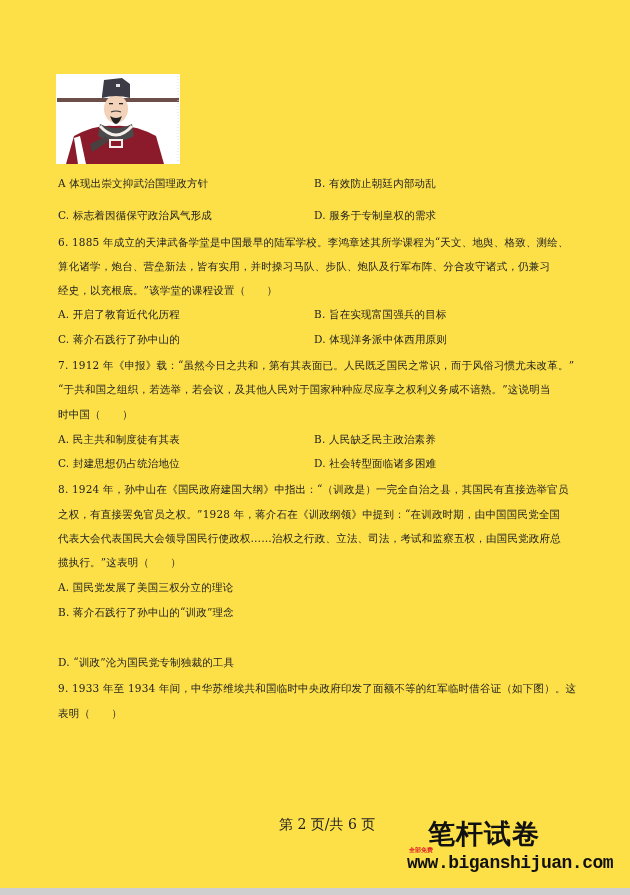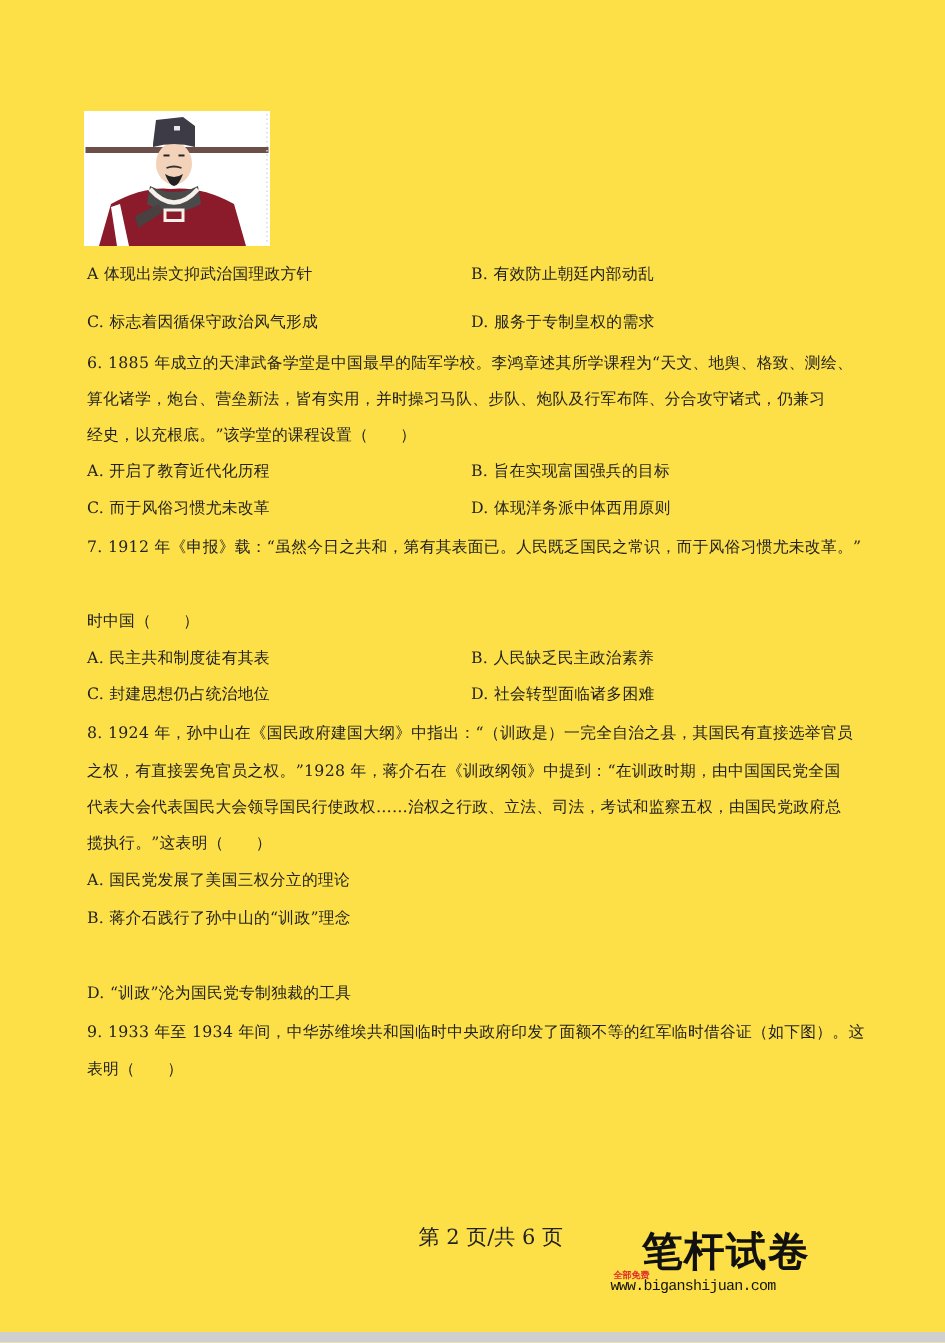--- a/index.html
+++ b/index.html
@@ -14,21 +14,21 @@
     position: absolute; left: 56px; top: 74px; width: 124px; height: 90px; background: #fff;
   }
   .line { position: absolute; font-size: 10.5px; line-height: 14px; white-space: nowrap; color: #222; letter-spacing: 0.2px; }
   .opt-left { left: 58px; }
   .opt-right { left: 314px; }
   .stem { left: 58px; }
 
   .footer-page { position: absolute; left: 279px; top: 816px; font-size: 14px; color: #222; }
   .wm-title { position: absolute; left: 428px; top: 816px; font-family: Liberation Sans, sans-serif; font-size: 27px; font-weight: bold; color: #111; letter-spacing: 1px; }
   .wm-free { position: absolute; left: 409px; top: 846px; font-family: "DejaVu Sans", sans-serif; font-size: 6px; color: #e0282c; font-weight: bold; }
-  .wm-url { position: absolute; left: 407px; top: 853px; font-family: "Liberation Mono", "DejaVu Sans Mono", monospace; font-size: 10px; color: #111; font-weight: normal; letter-spacing: -0.5px; }
+  .wm-url { position: absolute; left: 407px; top: 853px; font-family: "Liberation Mono", "DejaVu Sans Mono", monospace; font-size: 18px; color: #111; font-weight: bold; letter-spacing: -0.5px; }
 </style>
 </head>
 <body>
 
 <div class="page">
 
   <div class="figure">
     <svg width="124" height="90" viewBox="0 0 124 90">
 
       <rect x="1" y="24" width="122" height="4" fill="#6b4f48"></rect>
@@ -62,24 +62,25 @@
   <div class="line opt-left" style="top:176px">A  体现出崇文抑武治国理政方针</div>
   <div class="line opt-right" style="top:176px">B. 有效防止朝廷内部动乱</div>
   <div class="line opt-left" style="top:208px">C. 标志着因循保守政治风气形成</div>
   <div class="line opt-right" style="top:208px">D. 服务于专制皇权的需求</div>
 
   <div class="line stem" style="top:235px">6. 1885 年成立的天津武备学堂是中国最早的陆军学校。李鸿章述其所学课程为“天文、地舆、格致、测绘、</div>
   <div class="line stem" style="top:259px">算化诸学，炮台、营垒新法，皆有实用，并时操习马队、步队、炮队及行军布阵、分合攻守诸式，仍兼习</div>
   <div class="line stem" style="top:283px">经史，以充根底。”该学堂的课程设置（　　）</div>
   <div class="line opt-left" style="top:307px">A. 开启了教育近代化历程</div>
   <div class="line opt-right" style="top:307px">B. 旨在实现富国强兵的目标</div>
-  <div class="line opt-left" style="top:332px">C. 而于风俗习惯尤未改革</div>
+  <div class="line opt-left" style="top:332px">C. 蒋介石践行了孙中山的</div>
   <div class="line opt-right" style="top:332px">D. 体现洋务派中体西用原则</div>
 
   <div class="line stem" style="top:358px">7. 1912 年《申报》载：“虽然今日之共和，第有其表面已。人民既乏国民之常识，而于风俗习惯尤未改革。”</div>
+  <div class="line stem" style="top:382px">“于共和国之组织，若选举，若会议，及其他人民对于国家种种应尽应享之权利义务咸不谙熟。”这说明当</div>
   <div class="line stem" style="top:407px">时中国（　　）</div>
   <div class="line opt-left" style="top:432px">A. 民主共和制度徒有其表</div>
   <div class="line opt-right" style="top:432px">B. 人民缺乏民主政治素养</div>
   <div class="line opt-left" style="top:456px">C. 封建思想仍占统治地位</div>
   <div class="line opt-right" style="top:456px">D. 社会转型面临诸多困难</div>
 
   <div class="line stem" style="top:482px">8. 1924 年，孙中山在《国民政府建国大纲》中指出：“（训政是）一完全自治之县，其国民有直接选举官员</div>
   <div class="line stem" style="top:507px">之权，有直接罢免官员之权。”1928 年，蒋介石在《训政纲领》中提到：“在训政时期，由中国国民党全国</div>
   <div class="line stem" style="top:531px">代表大会代表国民大会领导国民行使政权……治权之行政、立法、司法，考试和监察五权，由国民党政府总</div>
   <div class="line stem" style="top:555px">揽执行。”这表明（　　）</div>

